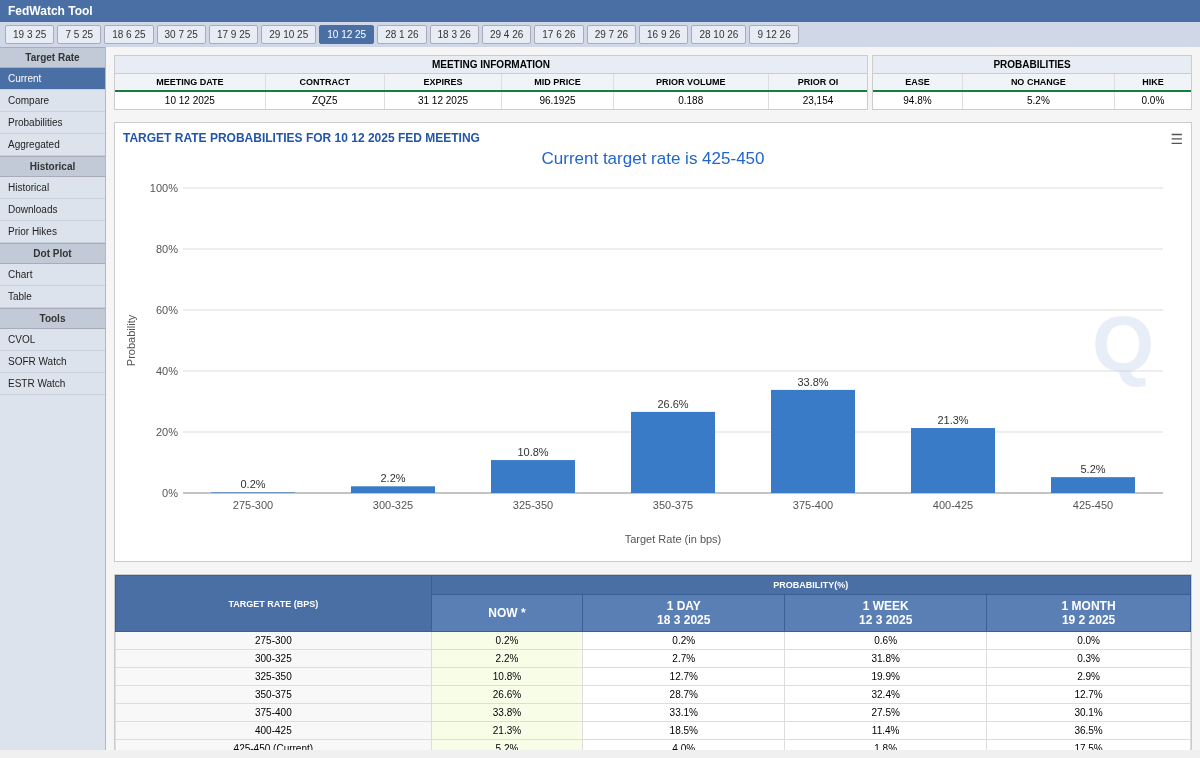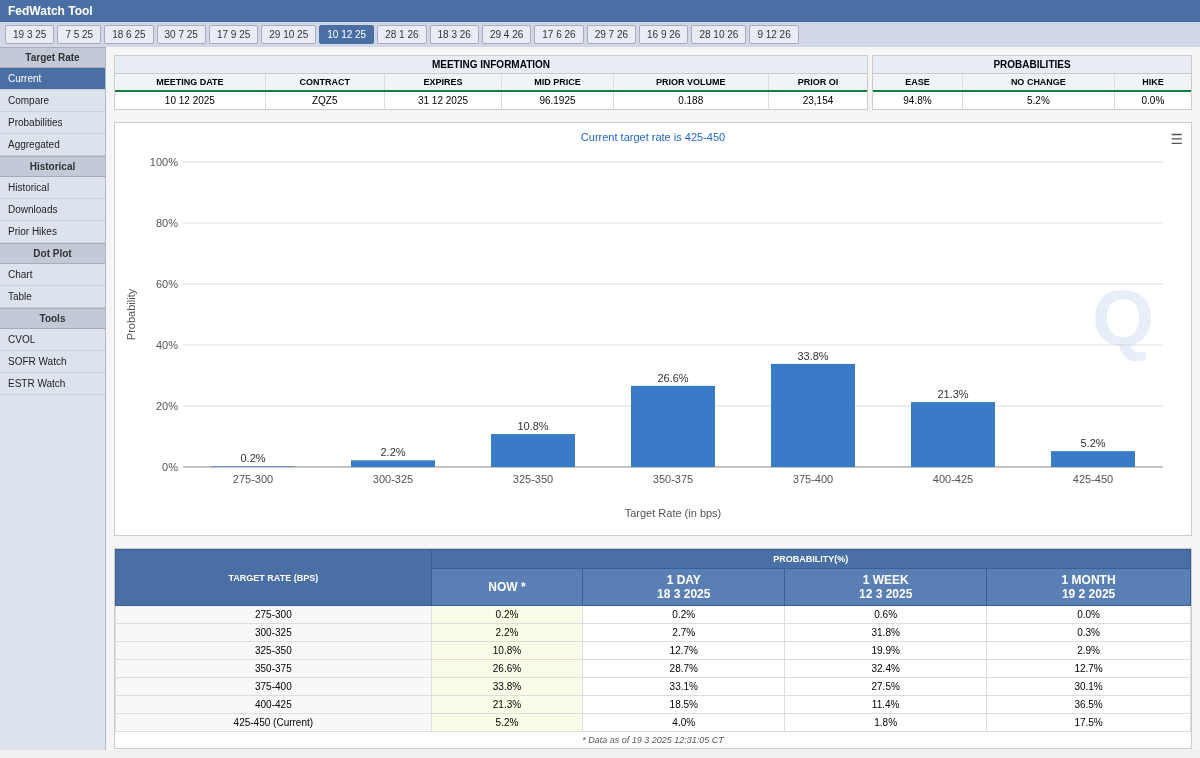--- a/index.html
+++ b/index.html
@@ -130,21 +130,21 @@
     }
     #chart-title {
       color: #2255aa;
       font-size: 12px;
       font-weight: bold;
       margin-bottom: 4px;
     }
     #chart-subtitle {
       text-align: center;
       color: #2266cc;
-      font-size: 11px;
+      font-size: 17px;
       margin-bottom: 4px;
     }
     #menu-icon {
       position: absolute;
       top: 8px;
       right: 8px;
       cursor: pointer;
       font-size: 14px;
       color: #555;
     }
@@ -291,20 +291,21 @@
                 <td>94.8%</td>
                 <td>5.2%</td>
                 <td>0.0%</td>
               </tr>
             </tbody>
         </table>
       </div>
     </div>
 
     <div id="chart-panel">
+      <div id="chart-title">TARGET RATE PROBABILITIES FOR 10 12 2025 FED MEETING</div>
       <div id="chart-subtitle">Current target rate is 425-450</div>
       <span id="menu-icon">☰</span>
       <div id="chart-svg-container">
         <svg id="bar-chart" width="100%" height="100%" viewBox="0 0 1060 370">
 
         <line x1="60" x2="1040" y1="315" y2="315" stroke="#ddd" stroke-width="1"></line>
             <text x="55" y="319" text-anchor="end" font-size="11" fill="#555">0%</text>
             <line x1="60" x2="1040" y1="254" y2="254" stroke="#ddd" stroke-width="1"></line>
             <text x="55" y="258" text-anchor="end" font-size="11" fill="#555">20%</text>
             <line x1="60" x2="1040" y1="193" y2="193" stroke="#ddd" stroke-width="1"></line>

